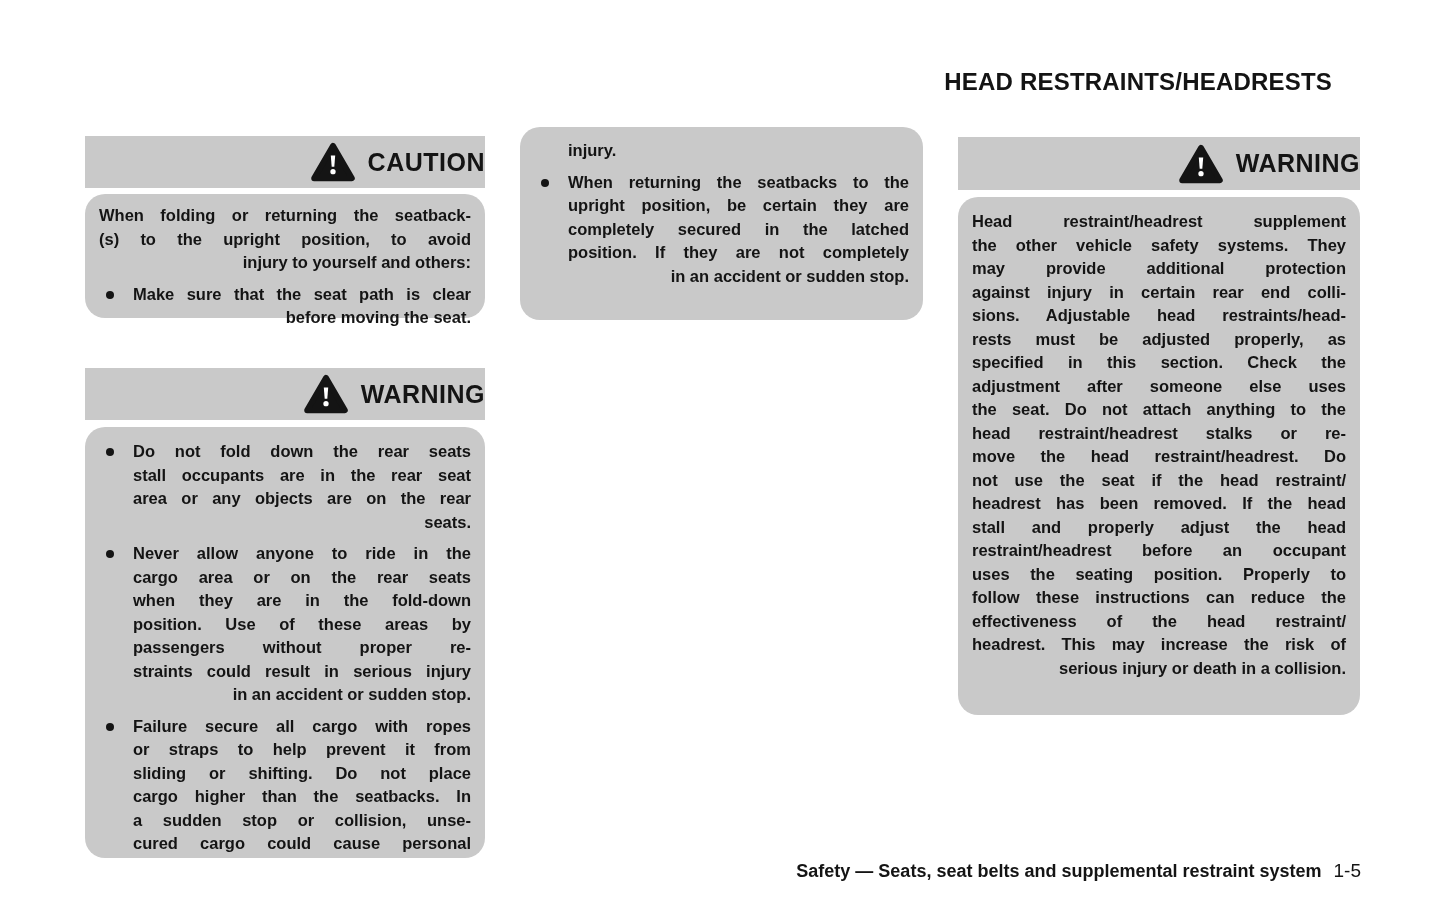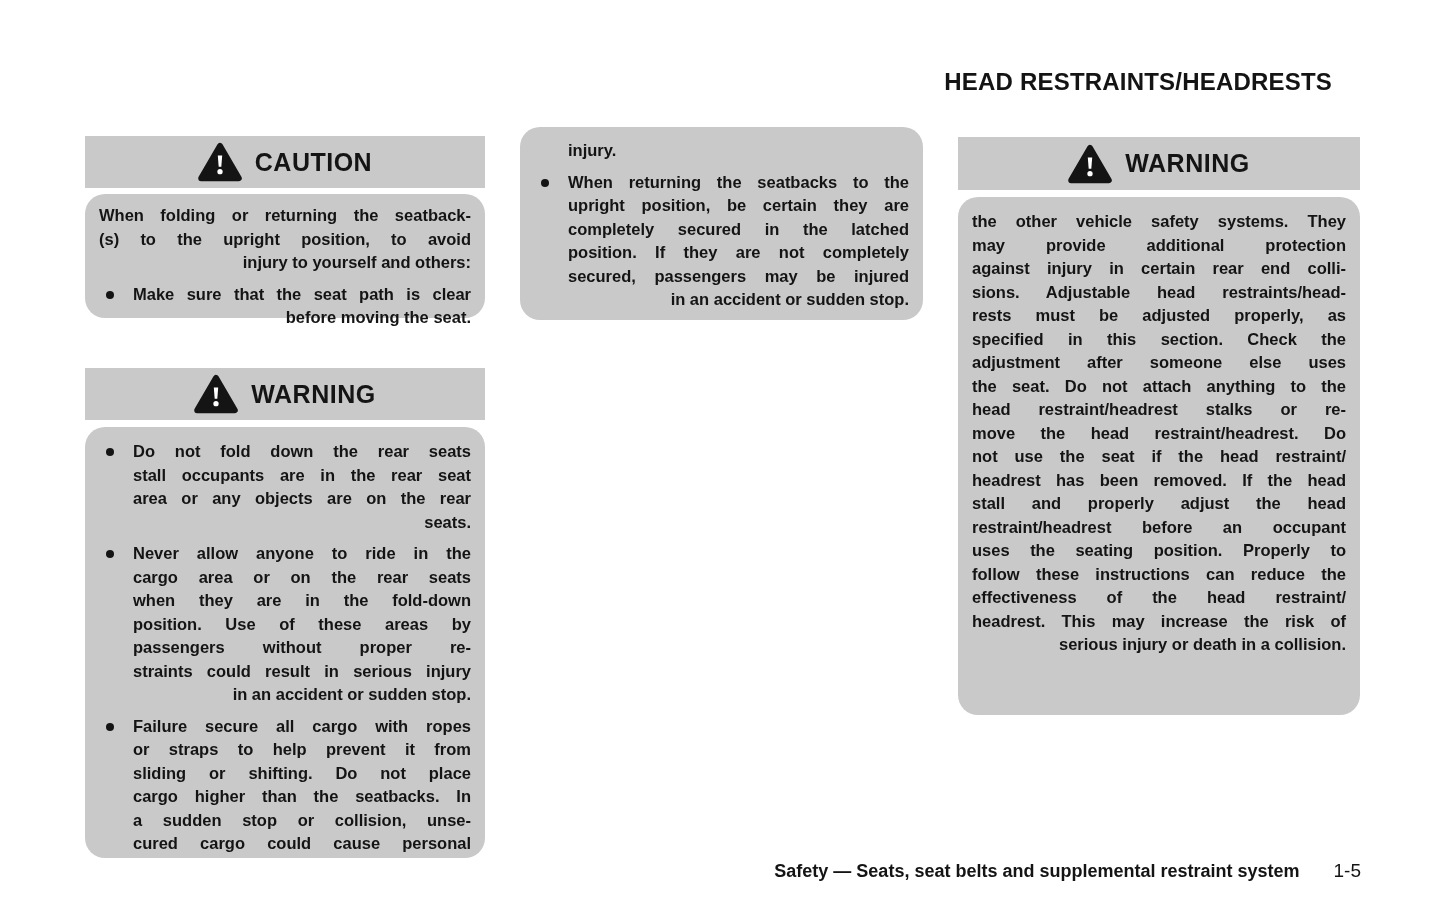--- a/index.html
+++ b/index.html
@@ -23,21 +23,21 @@
 
   .box {
     position: absolute;
     background: #c9c9c9;
     box-sizing: border-box;
   }
 
   .box-header {
     display: flex;
     align-items: center;
-    justify-content: center;
+    justify-content: flex-end;
     gap: 13px;
   }
   .hdr-label {
     font-size: 25px;
     font-weight: bold;
     letter-spacing: 0.5px;
   }
   .warn-icon { display: inline-flex; }
   .warn-icon svg { display: block; }
 
@@ -64,21 +64,21 @@
     border-radius: 50%;
     background: #141414;
   }
   .cont-line { margin-left: 34px; }
 
   .footer {
     position: absolute;
     top: 860px; right: 84px;
     display: flex;
     align-items: flex-end;
-    gap: 34px;
+    gap: 12px;
     white-space: nowrap;
   }
   .footer .section { font-size: 18px; font-weight: bold; }
   .footer .pagenum { font-size: 19px; font-weight: normal; }
 
   
   #caution-header   { left: 85px;  top: 136px; width: 400px; height: 52px; }
   #caution-body     { left: 85px;  top: 194px; width: 400px; height: 124px; }
   #warnleft-header  { left: 85px;  top: 368px; width: 400px; height: 52px; }
   #warnleft-body    { left: 85px;  top: 427px; width: 400px; height: 431px; }
@@ -165,39 +165,39 @@
 
 <div class="box box-body" id="middle-body">
   <div class="cont-line">injury.</div>
   <div class="bullet-item">
     <span class="dot"></span>
     <div>
         <div class="tline stretch">When returning the seatbacks to the</div>
         <div class="tline stretch">upright position, be certain they are</div>
         <div class="tline stretch">completely secured in the latched</div>
         <div class="tline stretch">position. If they are not completely</div>
-        <div class="tline stretch">secured, passengers may be injured</div>
         <div class="tline">in an accident or sudden stop.</div>
       </div>
   </div>
 </div>
 
 <div class="box box-header" id="warnright-header">
   <span class="warn-icon">
     <svg width="44" height="40" viewBox="0 0 100 90">
       <path d="M50 8 L93 82 L7 82 Z" fill="#141414" stroke="#141414" stroke-width="13" stroke-linejoin="round"></path>
       <path d="M45 30 h10 l-2 26 h-6 Z" fill="#ffffff"></path>
       <circle cx="50" cy="67" r="6" fill="#ffffff"></circle>
     </svg>
   </span>
   <span class="hdr-label">WARNING</span>
 </div>
 
 <div class="box box-body" id="warnright-body">
   <div class="para">
+      <div class="tline stretch">Head restraint/headrest supplement</div>
       <div class="tline stretch">the other vehicle safety systems. They</div>
       <div class="tline stretch">may provide additional protection</div>
       <div class="tline stretch">against injury in certain rear end colli-</div>
       <div class="tline stretch">sions. Adjustable head restraints/head-</div>
       <div class="tline stretch">rests must be adjusted properly, as</div>
       <div class="tline stretch">specified in this section. Check the</div>
       <div class="tline stretch">adjustment after someone else uses</div>
       <div class="tline stretch">the seat. Do not attach anything to the</div>
       <div class="tline stretch">head restraint/headrest stalks or re-</div>
       <div class="tline stretch">move the head restraint/headrest. Do</div>

